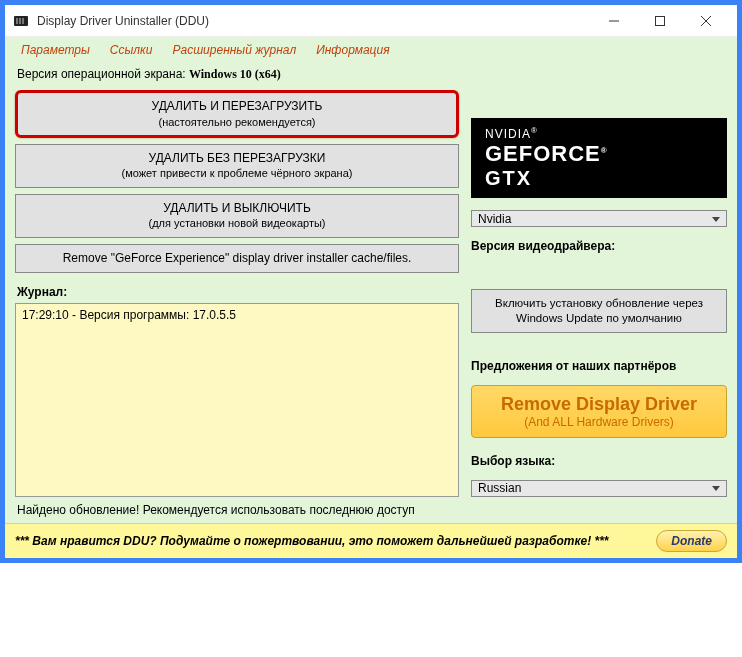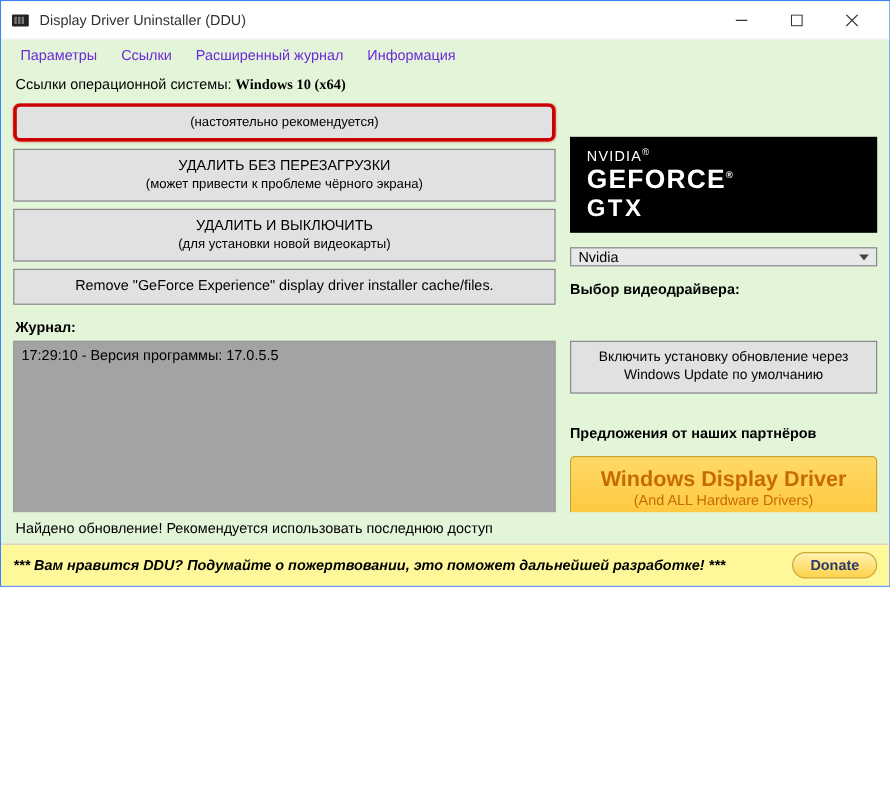--- a/index.html
+++ b/index.html
@@ -1,54 +1,54 @@
 <!DOCTYPE html>
 <html><head>
 <meta charset="utf-8">
 <style>
   * { box-sizing: border-box; }
   body { margin: 0; font-family: 'Segoe UI', Tahoma, sans-serif; font-size: 12px; background: #fff; }
-  .window { width: 742px; height: 489px; border: 1px solid #3b82f6; position: relative; background: #fff; display: flex; flex-direction: column; }
+  .window { width: 742px; height: 563px; border: 5px solid #3b82f6; position: relative; background: #fff; display: flex; flex-direction: column; }
   .titlebar { height: 32px; display: flex; align-items: center; padding: 0 8px; background: #fff; border-bottom: 1px solid #eee; }
   .titlebar-icon { width: 16px; height: 16px; margin-right: 8px; }
   .titlebar-title { flex: 1; font-size: 12px; color: #333; }
   .titlebar-controls { display: flex; }
   .titlebar-btn { width: 46px; height: 32px; display: flex; align-items: center; justify-content: center; color: #555; font-size: 14px; cursor: default; }
   .content-area { flex: 1; background: #e3f5d9; display: flex; flex-direction: column; overflow: hidden; }
   .menubar { display: flex; padding: 4px 8px; gap: 4px; }
-  .menubar-item { padding: 2px 8px; color: #6d28d9; cursor: default; }
+  .menubar-item { padding: 2px 8px; color: #c2410c; cursor: default; font-style: italic; }
   .os-version { padding: 4px 12px 8px; font-size: 12px; }
   .os-version b { font-weight: bold; font-family: Liberation Serif, serif; }
   .main { flex: 1; display: flex; padding: 0 10px; gap: 12px; overflow: hidden; }
   .left-col { flex: 1; display: flex; flex-direction: column; min-width: 0; }
   .right-col { width: 256px; display: flex; flex-direction: column; gap: 12px; }
   .action-btn { background: #e1e1e1; border: 1px solid #888; padding: 6px 8px; text-align: center; margin-bottom: 6px; cursor: default; line-height: 1.3; }
   .action-btn .primary-line { font-size: 12px; }
   .action-btn .secondary-line { font-size: 11px; }
   .action-btn.highlighted { border: 3px solid #c00; border-radius: 6px; background: #e1e1e1; box-shadow: 0 0 2px rgba(200,0,0,0.5); }
   .log-label { font-weight: bold; margin: 6px 0 4px 2px; }
-  .log-box { background: #a3a3a3; border: 1px solid #999; flex: 1; padding: 4px 6px; font-size: 12px; overflow: auto; min-height: 180px; }
+  .log-box { background: #fef9c3; border: 1px solid #999; flex: 1; padding: 4px 6px; font-size: 12px; overflow: auto; min-height: 180px; }
   .gpu-banner { background: #000; color: #fff; height: 90px; display: flex; flex-direction: column; justify-content: center; padding: 8px 14px; font-family: Arial, sans-serif; margin-top: 28px; }
   .gpu-banner .l1 { font-size: 12px; letter-spacing: 1px; }
   .gpu-banner .l2 { font-size: 22px; font-weight: bold; letter-spacing: 1px; }
   .gpu-banner .l3 { font-size: 20px; font-weight: bold; letter-spacing: 2px; }
   .gpu-banner sup { font-size: 8px; }
   .dropdown { background: #e8e8e8; border: 1px solid #888; height: 22px; display: flex; align-items: center; padding: 0 6px; position: relative; cursor: default; }
   .dropdown::after { content: ''; position: absolute; right: 6px; top: 50%; margin-top: -2px; border-left: 4px solid transparent; border-right: 4px solid transparent; border-top: 5px solid #444; }
   .label-bold { font-weight: bold; font-size: 12px; }
   .wu-btn { background: #e1e1e1; border: 1px solid #888; padding: 6px; text-align: center; font-size: 11.5px; line-height: 1.3; cursor: default; margin-top: 24px; }
   .partners-label { font-weight: bold; text-align: left; font-size: 12px; margin-top: 14px; }
   .update-driver-btn { background: linear-gradient(#ffd966, #ffc83d); border: 1px solid #c9a227; border-radius: 4px; padding: 8px 6px; text-align: center; cursor: default; }
   .update-driver-btn .line1 { color: #c76b00; font-weight: bold; font-size: 18px; font-family: Arial, sans-serif; }
   .update-driver-btn .line2 { color: #c76b00; font-size: 12px; font-family: Arial, sans-serif; }
   .lang-label { font-weight: bold; font-size: 12px; margin-top: 4px; }
   .statusbar { padding: 6px 12px; font-size: 12px; background: #e3f5d9; white-space: nowrap; overflow: hidden; text-overflow: clip; }
   .donate-bar { background: #fff89a; padding: 6px 10px; display: flex; align-items: center; border-top: 1px solid #ccc; }
   .donate-text { flex: 1; font-weight: bold; font-size: 12px; color: #000; font-style: italic; }
-  .donate-btn { background: linear-gradient(#fff2b0, #ffd24a); border: 1px solid #caa836; border-radius: 12px; padding: 3px 14px; font-family: Arial, sans-serif; font-weight: bold; color: #2a3a6b; font-size: 12px; cursor: default; }
+  .donate-btn { background: linear-gradient(#fff2b0, #ffd24a); border: 1px solid #caa836; border-radius: 12px; padding: 3px 14px; font-style: italic; font-family: Arial, sans-serif; font-weight: bold; color: #2a3a6b; font-size: 12px; cursor: default; }
 </style>
 </head>
 <body>
 
 <div class="window">
 
   <div class="titlebar">
     <span class="titlebar-icon">
       <svg viewBox="0 0 16 16" width="16" height="16">
           <rect x="1" y="3" width="14" height="10" fill="#222" rx="1"></rect>
@@ -81,29 +81,30 @@
   <div class="content-area">
 
     <div class="menubar">
       <span class="menubar-item">Параметры</span>
       <span class="menubar-item">Ссылки</span>
       <span class="menubar-item">Расширенный журнал</span>
       <span class="menubar-item">Информация</span>
     </div>
 
     <div class="os-version">
-      <span>Ссылки операционной системы:</span>
+      <span>Версия операционной экрана:</span>
       <b>Windows 10 (x64)</b>
     </div>
 
     <div class="main">
 
       <div class="left-col">
 
         <div class="action-btn highlighted">
+          <div class="primary-line">УДАЛИТЬ И ПЕРЕЗАГРУЗИТЬ</div>
           <div class="secondary-line">(настоятельно рекомендуется)</div>
         </div>
 
         <div class="action-btn">
           <div class="primary-line">УДАЛИТЬ БЕЗ ПЕРЕЗАГРУЗКИ</div>
           <div class="secondary-line">(может привести к проблеме чёрного экрана)</div>
         </div>
 
         <div class="action-btn">
           <div class="primary-line">УДАЛИТЬ И ВЫКЛЮЧИТЬ</div>
@@ -127,31 +128,31 @@
         <div class="gpu-banner">
           <div class="l1"><span>NVIDIA</span><sup>®</sup></div>
           <div class="l2"><span>GEFORCE</span><sup>®</sup></div>
           <div class="l3">GTX</div>
         </div>
 
         <div class="dropdown">
           <span>Nvidia</span>
         </div>
 
-        <div class="label-bold">Выбор видеодрайвера:</div>
+        <div class="label-bold">Версия видеодрайвера:</div>
 
         <div class="wu-btn">
           <div>Включить установку обновление через</div>
           <div>Windows Update по умолчанию</div>
         </div>
 
         <div class="partners-label">Предложения от наших партнёров</div>
 
         <div class="update-driver-btn">
-          <div class="line1">Windows Display Driver</div>
+          <div class="line1">Remove Display Driver</div>
           <div class="line2">(And ALL Hardware Drivers)</div>
         </div>
 
         <div class="lang-label">Выбор языка:</div>
 
         <div class="dropdown">
           <span>Russian</span>
         </div>
 
       </div>

